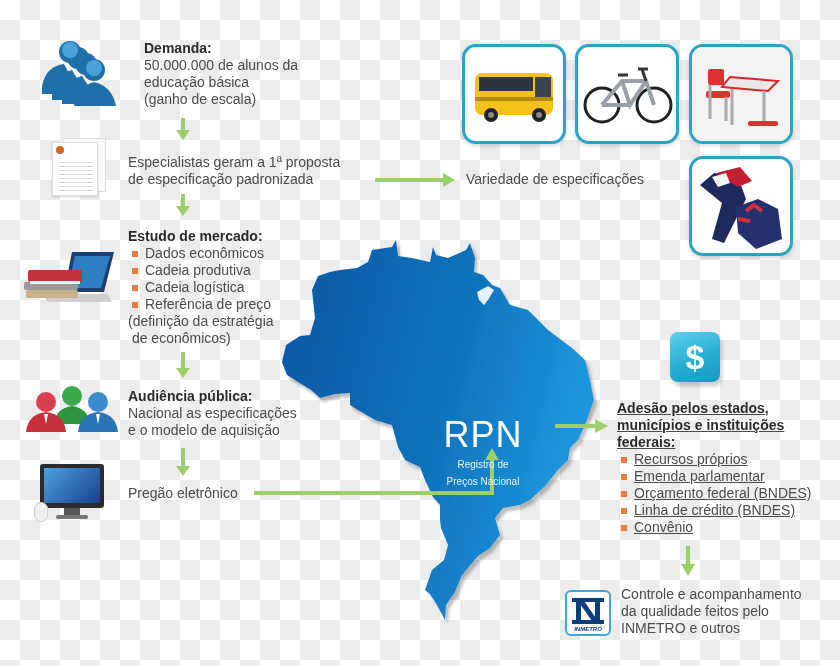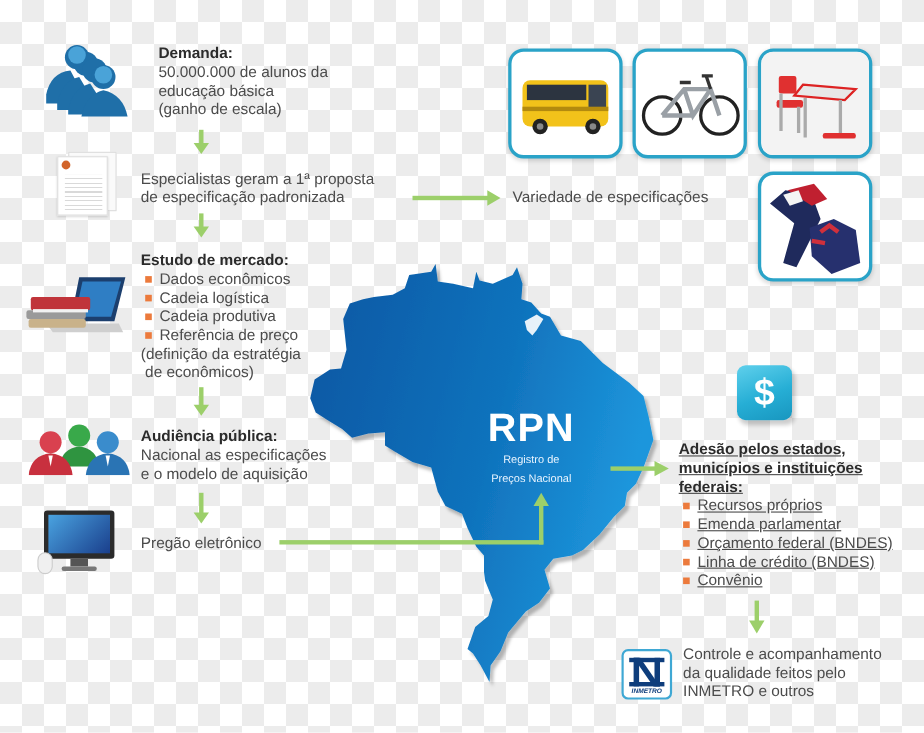--- a/index.html
+++ b/index.html
@@ -23,21 +23,21 @@
   .bullets li::before {
     content: ""; position: absolute; left: 4px; top: 6px;
     width: 6px; height: 6px; background: #ec7a3c;
   }
   .card {
     position: absolute; width: 104px; height: 100px;
     background: #fff; border: 3px solid #2aa3c8; border-radius: 14px;
     box-shadow: 0 2px 4px rgba(0,0,0,0.15);
     overflow: hidden;
   }
-  .rpn-title { font-size: 36px; font-weight: bold; color: #fff; letter-spacing: 1px; }
+  .rpn-title { font-size: 36px; font-weight: normal; color: #fff; letter-spacing: 1px; margin-top: 46px; }
   .rpn-sub { font-size: 10px; color: #e8f4ff; text-align: center; line-height: 17px; }
 </style>
 </head>
 <body>
 
 <svg class="abs" style="left:0;top:0;" width="840" height="666">
   <defs>
     <filter id="mapshadow" x="-10%" y="-10%" width="130%" height="130%">
       <feDropShadow dx="3" dy="4" stdDeviation="1.5" flood-color="#000" flood-opacity="0.25"></feDropShadow>
     </filter>
@@ -162,22 +162,22 @@
   <div>Especialistas geram a 1ª proposta</div>
   <div>de especificação padronizada</div>
 </div>
 
 <div class="abs txt" style="left:466px;top:171px;">Variedade de especificações</div>
 
 <div class="abs txt" style="left:128px;top:228px;">
   <div class="bold">Estudo de mercado:</div>
   <ul class="bullets">
     <li>Dados econômicos</li>
+    <li>Cadeia produtiva</li>
     <li>Cadeia logística</li>
-    <li>Cadeia produtiva</li>
     <li>Referência de preço</li>
   </ul>
   <div>(definição da estratégia</div>
   <div style="white-space:pre;"> de econômicos)</div>
 </div>
 
 <div class="abs txt" style="left:128px;top:388px;">
   <div class="bold">Audiência pública:</div>
   <div>Nacional as especificações</div>
   <div>e o modelo de aquisição</div>

